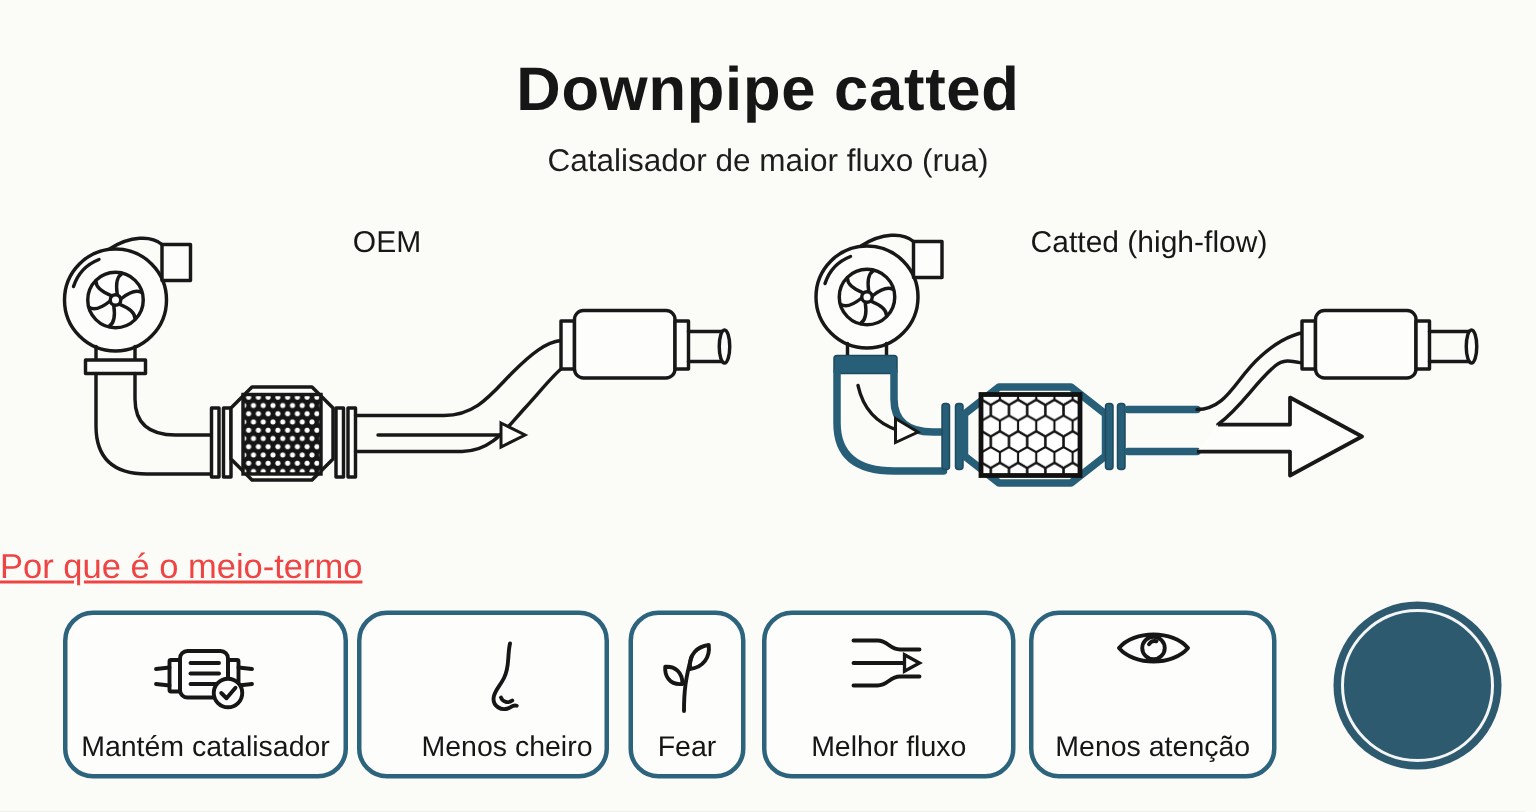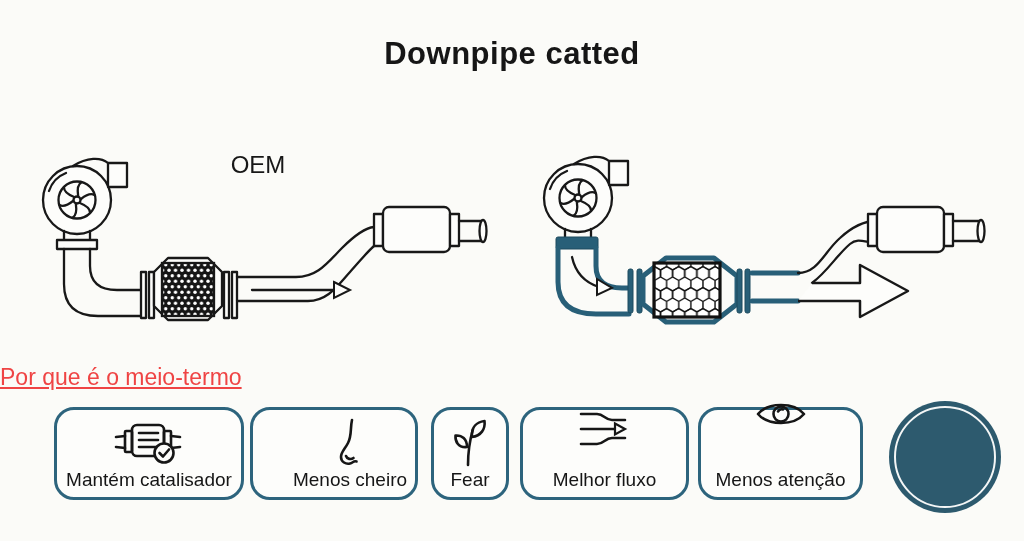--- a/index.html
+++ b/index.html
@@ -3,40 +3,40 @@
 <meta charset="utf-8">
 <style>
   html,body{margin:0;padding:0;background:#e8e8e6;}
   .stage{
     position:relative;width:1024px;height:541px;overflow:hidden;
     background:#fbfbf8;color:#1c1c1c;
     font-family:"Liberation Sans", sans-serif;
   }
   .title{
     position:absolute;top:36px;left:0;width:100%;text-align:center;
-    font-size:31px;font-weight:600;letter-spacing:.5px;color:#161616;
+    font-size:41px;font-weight:600;letter-spacing:.5px;color:#161616;
   }
   .subtitle{
     position:absolute;top:96px;left:0;width:100%;text-align:center;
     font-size:21px;font-weight:400;color:#1d1d1d;
   }
   .diagram-label{
-    position:absolute;top:151px;font-size:24px;font-weight:500;color:#171717;text-align:center;
+    position:absolute;top:151px;font-size:20px;font-weight:500;color:#171717;text-align:center;
   }
   .diagram-label.oem{left:188px;width:140px;}
   .diagram-label.catted{left:636px;width:260px;}
   .diagram-svg{position:absolute;top:130px;left:0;}
   .section-heading{
     position:absolute;top:364px;left:0;width:100%;text-align:left;
     font-size:23px;font-weight:400;color:#ef4444;text-decoration:underline;
   }
   .card{
-    position:absolute;top:407px;height:93px;box-sizing:border-box;
+    position:absolute;top:407px;height:112px;box-sizing:border-box;
     border:3px solid #2d647d;border-radius:20px;background:#fdfdfb;
-    display:flex;flex-direction:column;align-items:center;justify-content:flex-end;margin-left:12px;
+    display:flex;flex-direction:column;align-items:center;justify-content:flex-end;
   }
   .card .icon-wrap{flex:1;display:flex;align-items:center;justify-content:center;padding-top:5px;}
   .card .card-label{
     font-size:19px;color:#161616;white-space:nowrap;margin-bottom:8px;line-height:1;
   }
   .badge{
     position:absolute;left:889px;top:401px;width:112px;height:112px;border-radius:50%;
     background:#2d5a6e;display:flex;align-items:center;justify-content:center;
   }
   .badge-ring{
@@ -51,22 +51,24 @@
   svg .teal{stroke:#285f78;fill:none;stroke-width:5;stroke-linecap:round;stroke-linejoin:round;}
   svg .tealfill{fill:#285f78;stroke:#1d4a5e;stroke-width:1;}
   .cicon{stroke:#161616;fill:none;stroke-width:2.6;stroke-linecap:round;stroke-linejoin:round;}
 </style>
 </head>
 <body>
 
 <div class="stage">
 
   <div class="title">Downpipe catted</div>
+  <div class="subtitle">Catalisador de maior fluxo (rua)</div>
 
   <div class="diagram-label oem">OEM</div>
+  <div class="diagram-label catted">Catted (high-flow)</div>
 
   <svg class="diagram-svg" width="1024" height="238" viewBox="0 0 1024 238">
     <defs>
       <pattern id="dots" width="6.5" height="11" patternUnits="userSpaceOnUse">
         <rect width="6.5" height="11" fill="#151515"></rect>
         <circle cx="3.25" cy="2.8" r="1.7" fill="#ffffff"></circle>
         <circle cx="0" cy="8.3" r="1.7" fill="#ffffff"></circle>
         <circle cx="6.5" cy="8.3" r="1.7" fill="#ffffff"></circle>
       </pattern>
       <pattern id="hex" width="12.12" height="21" patternUnits="userSpaceOnUse">

